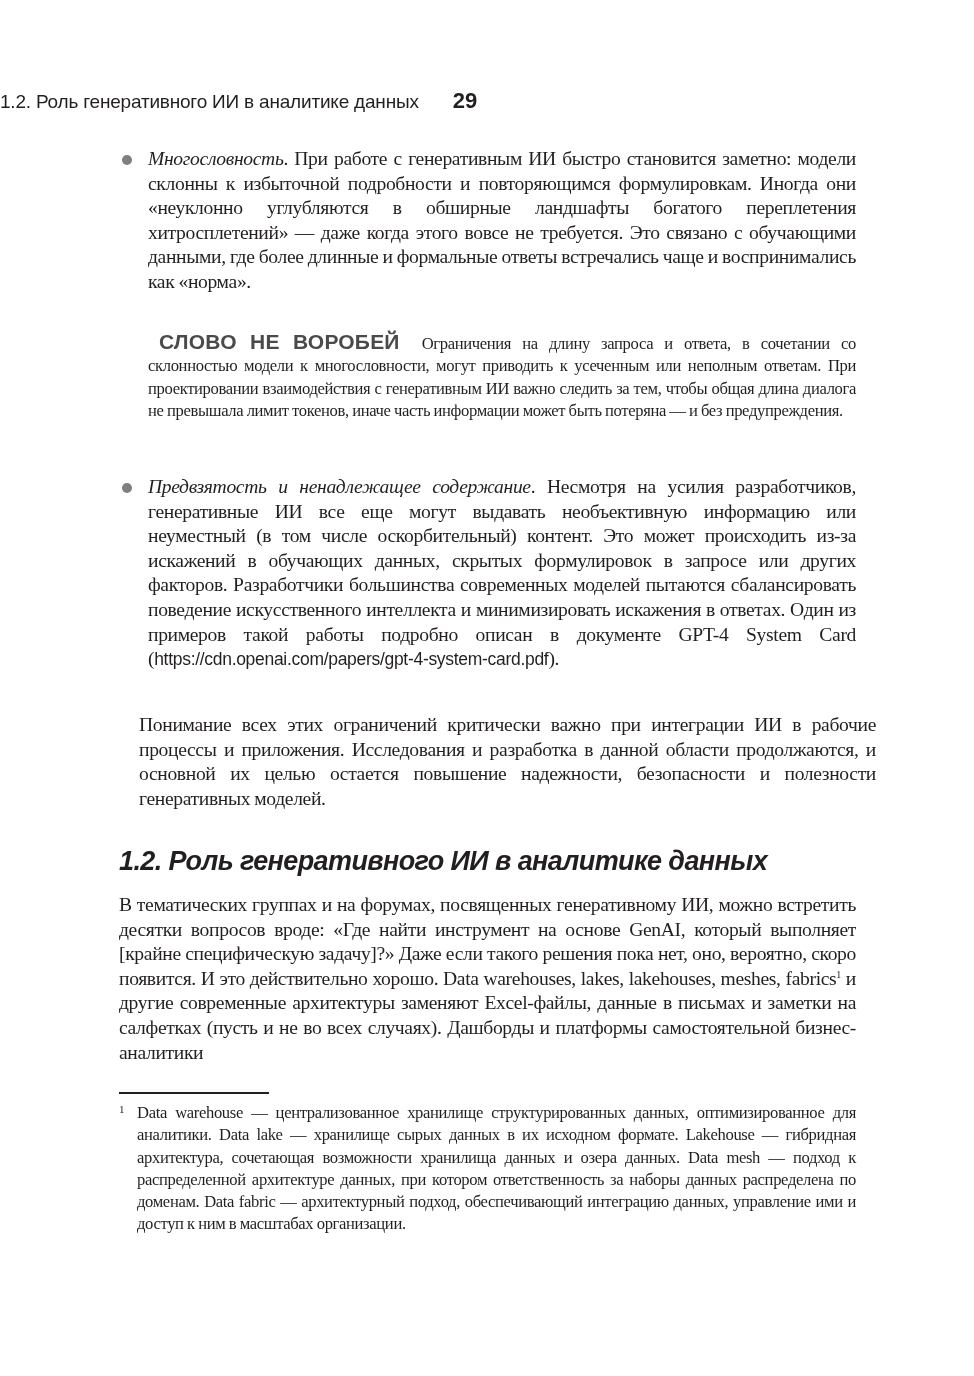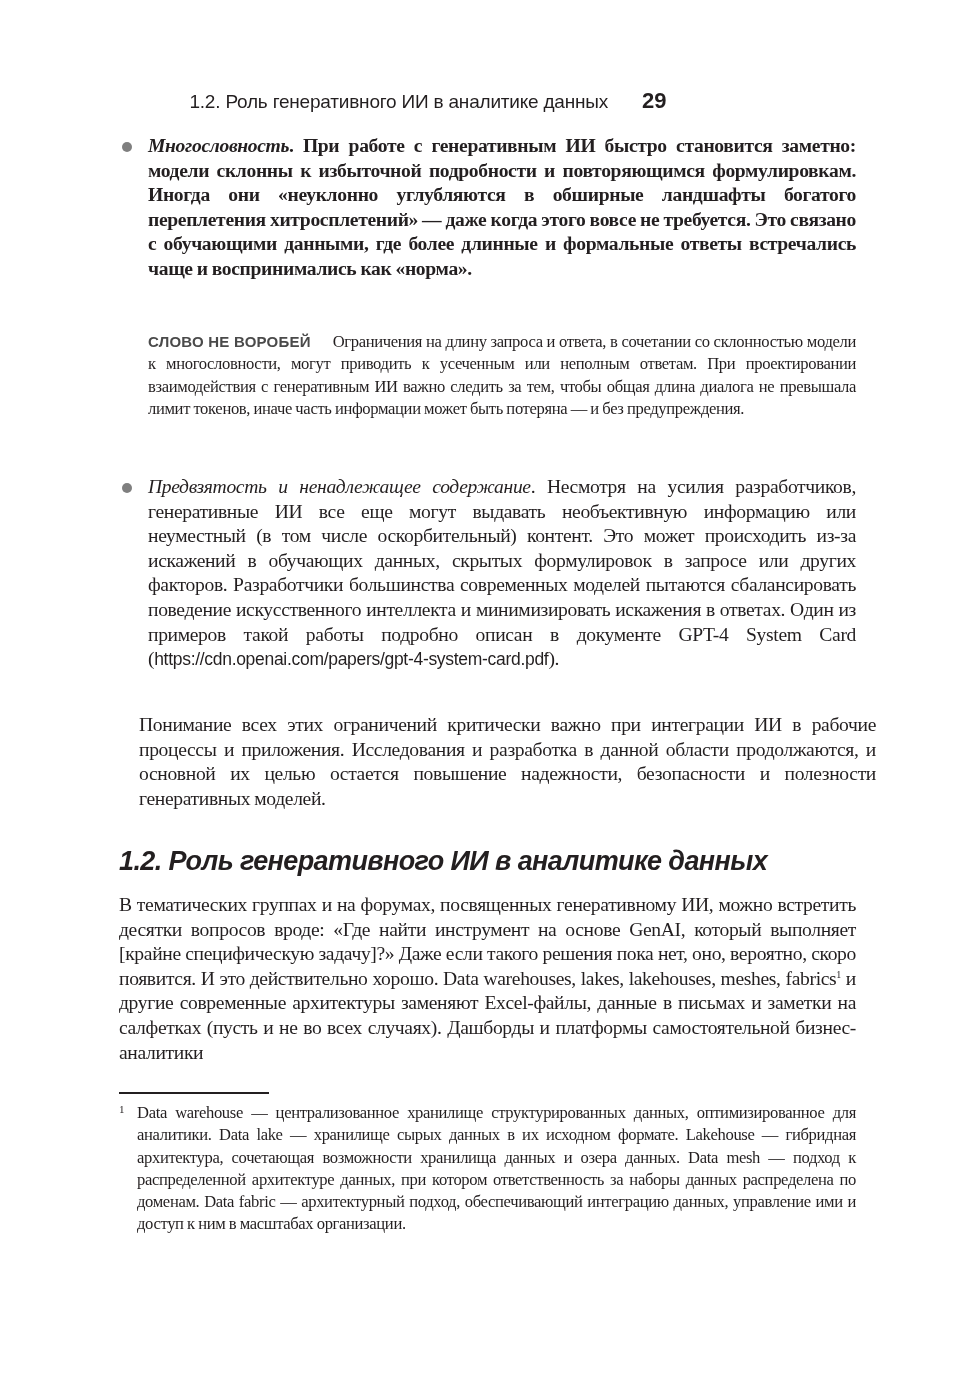--- a/index.html
+++ b/index.html
@@ -3,21 +3,21 @@
   <meta charset="utf-8">
   <style>
     html, body { margin: 0; padding: 0; background: #ffffff; }
     body {
       width: 974px; height: 1376px; position: relative; overflow: hidden;
       color: #231f20;
       font-family: "Liberation Serif", "DejaVu Serif", serif;
     }
     .running-head {
       position: absolute; left: 0; top: 88px; width: 856px;
-      text-align: center;
+      text-align: left;
       font-family: "Liberation Sans", "DejaVu Sans", sans-serif;
       font-size: 19px; color: #231f20;
     }
     .running-head .title { margin-right: 34px; letter-spacing: -0.2px; }
     .running-head .pageno { font-weight: bold; font-size: 22px; }
 
     .text {
       font-size: 19.6px; line-height: 24.6px; text-align: justify;
       letter-spacing: -0.35px; word-spacing: -0.5px;
     }
@@ -31,22 +31,22 @@
     .bullet em { font-style: italic; }
     .url { font-family: "Liberation Sans", "DejaVu Sans", sans-serif; font-size: 17.5px; letter-spacing: -0.3px; }
 
     .note {
       position: absolute; left: 148px; top: 331px; width: 708px;
       font-size: 16.6px; line-height: 22.4px; text-align: justify;
       letter-spacing: -0.35px; word-spacing: -0.4px;
     }
     .note .note-label {
       font-family: "Liberation Sans", "DejaVu Sans", sans-serif;
-      font-weight: bold; font-size: 15px; color: #4a4a4a;
-      letter-spacing: 0.2px; margin-right: 22px;
+      font-weight: bold; font-size: 21px; color: #4a4a4a;
+      letter-spacing: 0.2px; margin-right: 22px; margin-left: 11px;
     }
 
     .para { position: absolute; left: 119px; width: 737px; }
 
     .heading {
       position: absolute; left: 119px; top: 846px; width: 737px;
       font-family: "Liberation Sans", "DejaVu Sans", sans-serif;
       font-weight: bold; font-style: italic; font-size: 27px;
       letter-spacing: -0.6px; color: #231f20; margin: 0;
     }
@@ -64,21 +64,21 @@
       position: absolute; left: -18px; top: -4px; font-size: 11px;
     }
   </style>
 </head>
 <body>
 
 <div class="running-head">
   <span class="title">1.2. Роль генеративного ИИ в аналитике данных</span><span class="pageno">29</span>
 </div>
 
-<div class="bullet text" style="top:134px;font-weight:bold;">
+<div class="bullet text" style="top:147px;">
   <span class="dot"></span>
   <em>Многословность</em><span>. При работе с генеративным ИИ быстро становится заметно: модели склонны к избыточной подробности и повторяющимся формулировкам. Иногда они «неуклонно углубляются в обширные ландшафты богатого переплетения хитросплетений» — даже когда этого вовсе не требуется. Это связано с обучающими данными, где более длинные и формальные ответы встречались чаще и воспринимались как «норма».</span>
 </div>
 
 <div class="note">
   <span class="note-label">СЛОВО НЕ ВОРОБЕЙ</span><span>Ограничения на длину запроса и ответа, в сочетании со склонностью модели к многословности, могут приводить к усеченным или неполным ответам. При проектировании взаимодействия с генеративным ИИ важно следить за тем, чтобы общая длина диалога не превышала лимит токенов, иначе часть информации может быть потеряна — и без предупреждения.</span>
 </div>
 
 <div class="bullet text" style="top:475px;">
   <span class="dot"></span>

